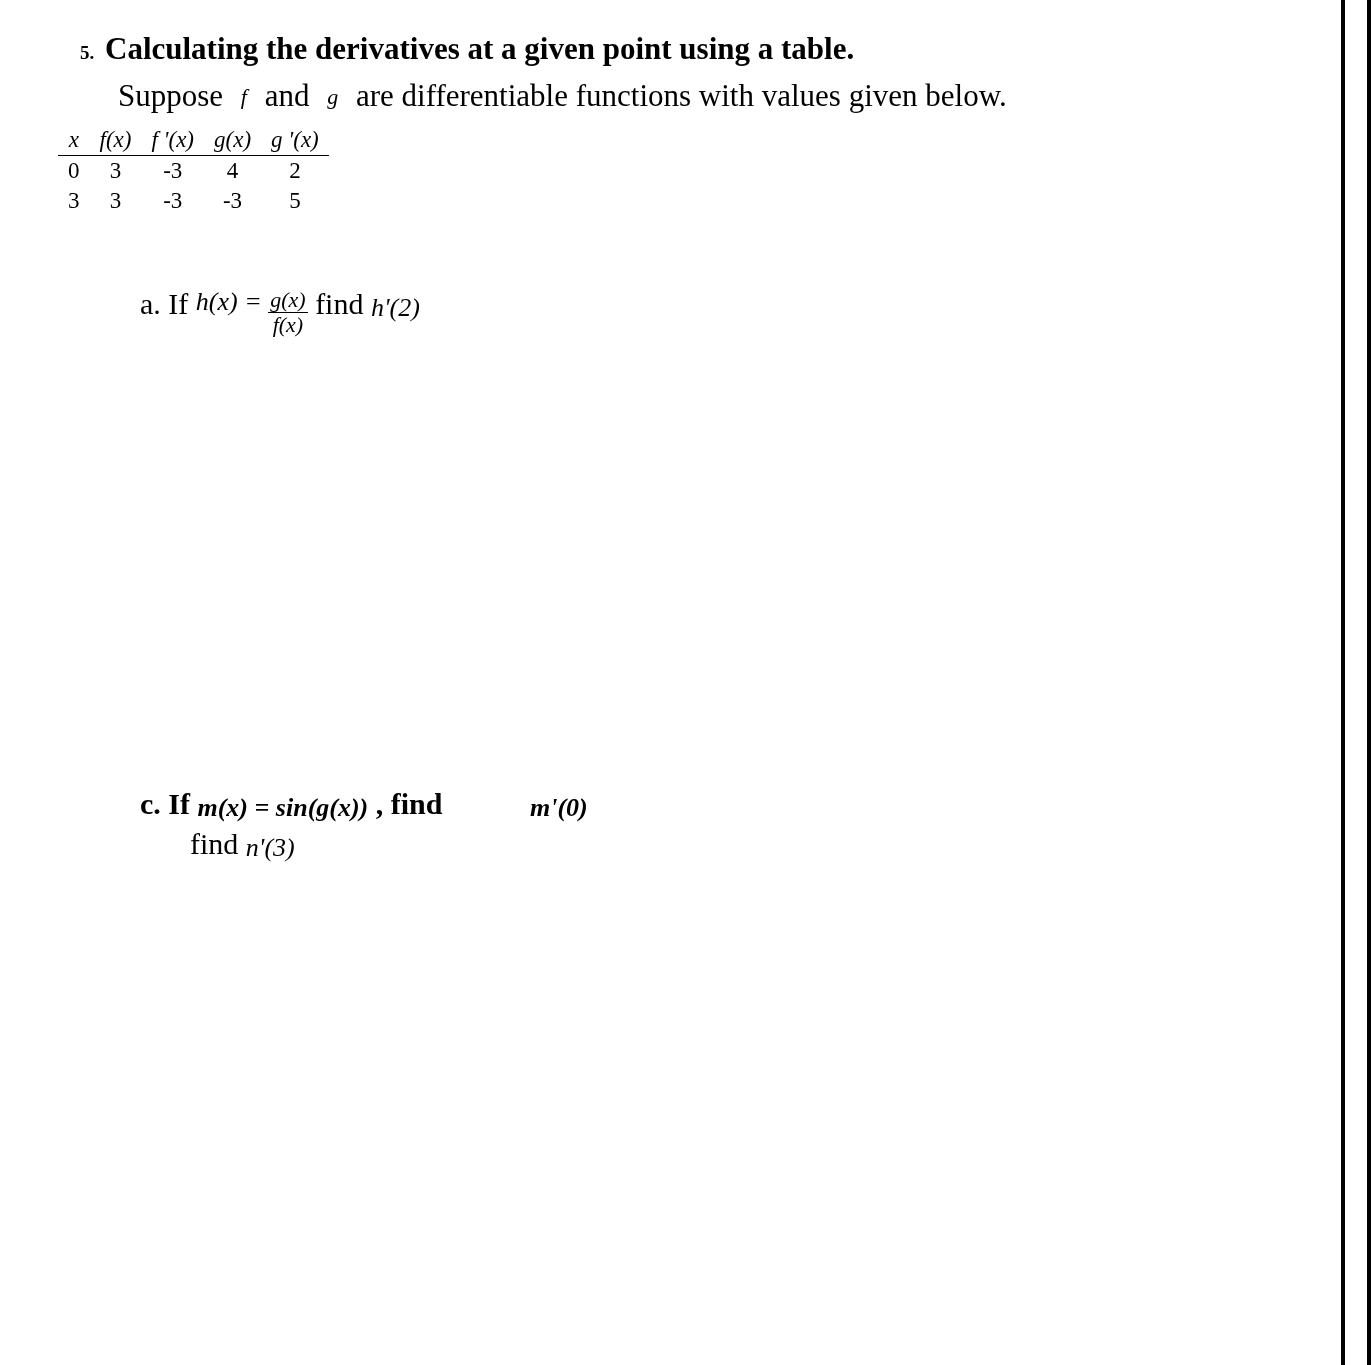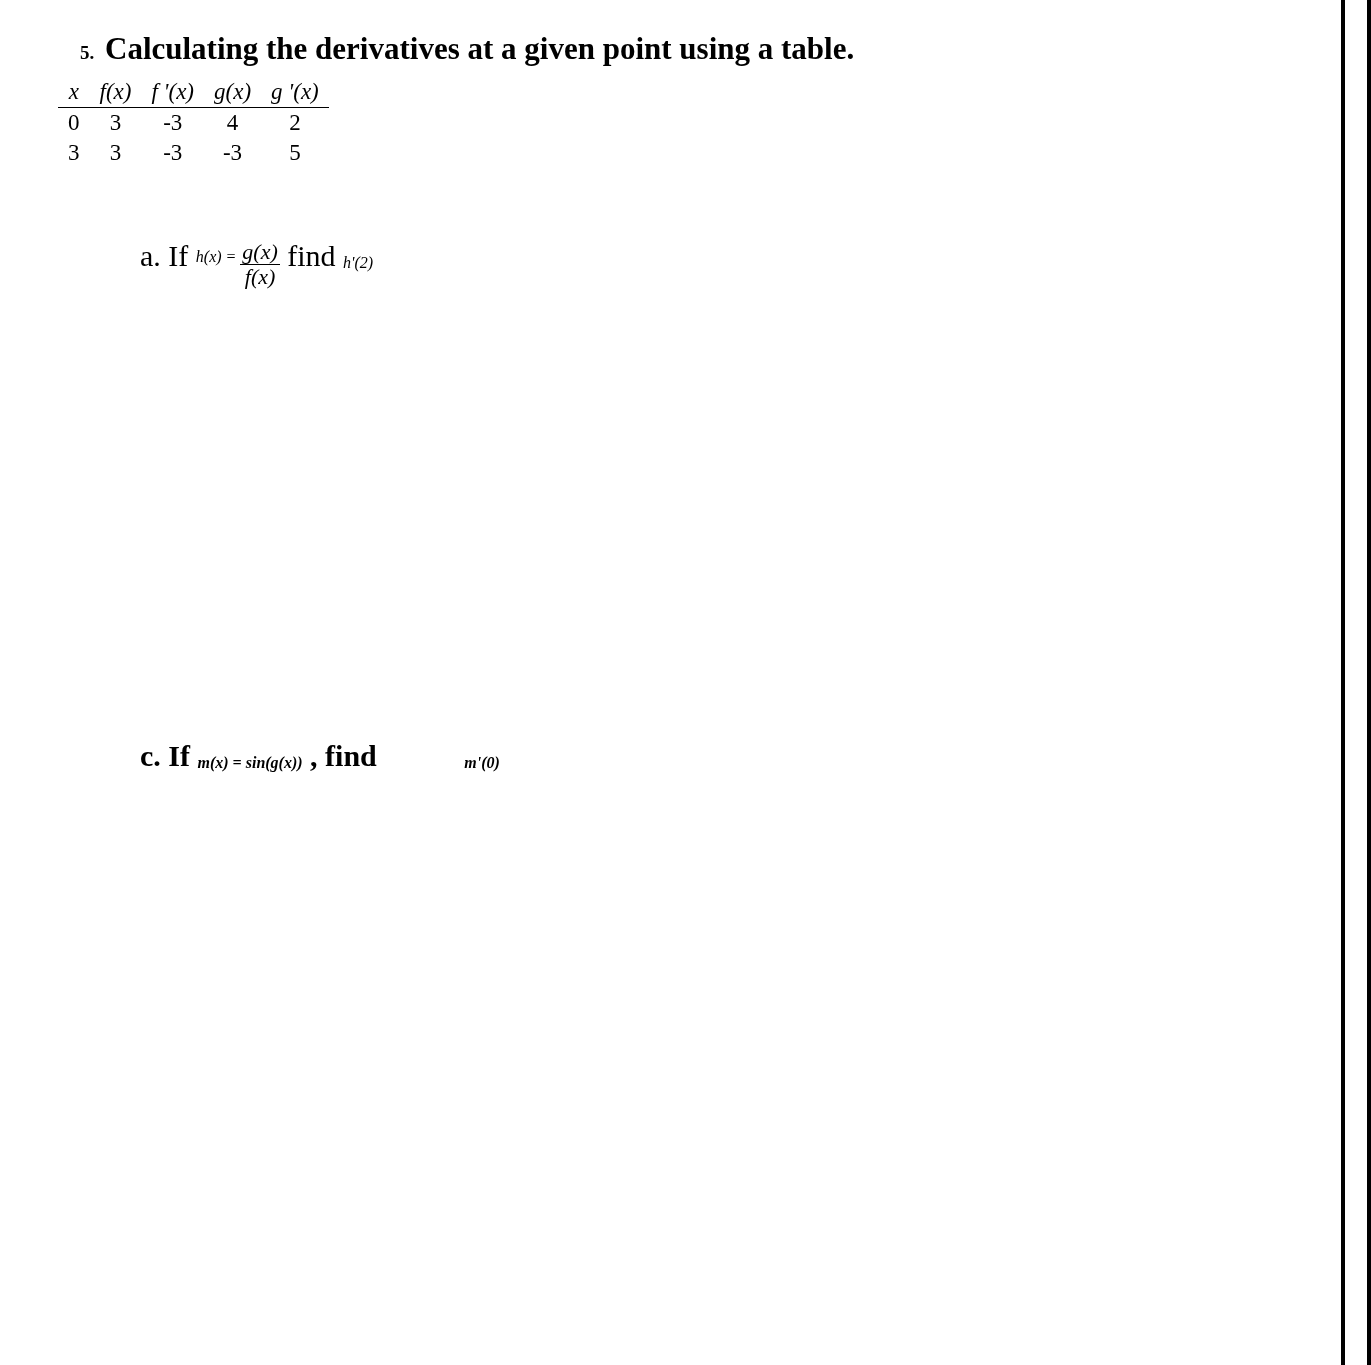--- a/index.html
+++ b/index.html
@@ -91,21 +91,21 @@
     width: 540px;
   }
   .col-right {
     width: 500px;
   }
   .p-line {
     font-size: 30px;
     line-height: 1.2;
   }
   .inline-math {
-    font-size: 16px;
+    font-size: 26px;
     font-style: italic;
     vertical-align: -2px;
     text-align: center;
   }
   .frac {
     display: inline-block;
     text-align: center;
     vertical-align: -18px;
     font-size: 22px;
     font-style: italic;
@@ -138,20 +138,23 @@
 
 <div class="page">
 
   <div class="content">
 
     <div class="heading-line">
       <span class="heading-num">5.</span>
       <span class="heading-title">Calculating the derivatives at a given point using a table.</span>
     </div>
 
+    <div class="suppose">
+      <span>Suppose </span><span class="sm-math">f</span><span> and </span><span class="sm-math">g</span><span> are differentiable functions with values given below.</span>
+    </div>
 
     <div class="table-wrap">
       <table class="ftable">
         <tbody>
             <tr>
           <th>x</th>
           <th>f(x)</th>
           <th>f '(x)</th>
           <th>g(x)</th>
           <th>g '(x)</th>
@@ -194,17 +197,21 @@
     <div class="problems-row second-row-indent" style="margin-top:0;">
       <div class="col-left">
         <div class="p-line">
           <span>c. If  </span>
           <span class="inline-math">m(x) = sin(g(x))</span>
           <span> ,   find</span>
           <span class="inline-math" style="padding-left:80px;">m'(0)</span>
         </div>
       </div>
     </div>
+    <div class="find-line2" style="margin-left:110px;">
+      <span>find   </span>
+      <span class="inline-math">n'(3)</span>
+    </div>
 
   </div>
 
 </div>
 <div class="right-border"></div>
 
 </body></html>

